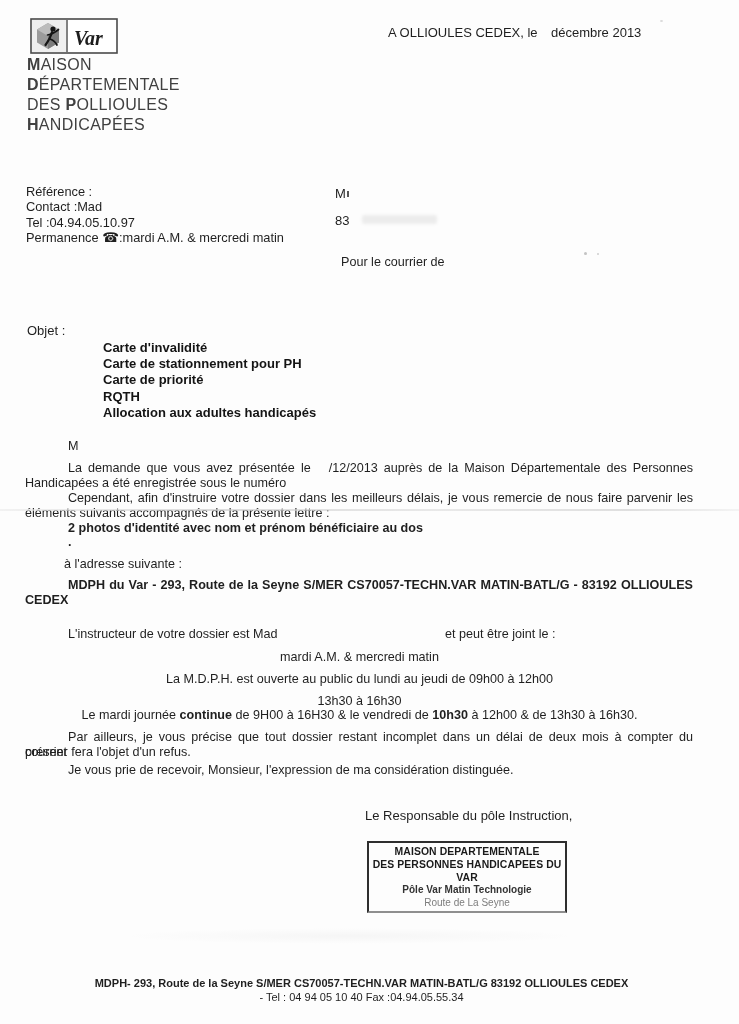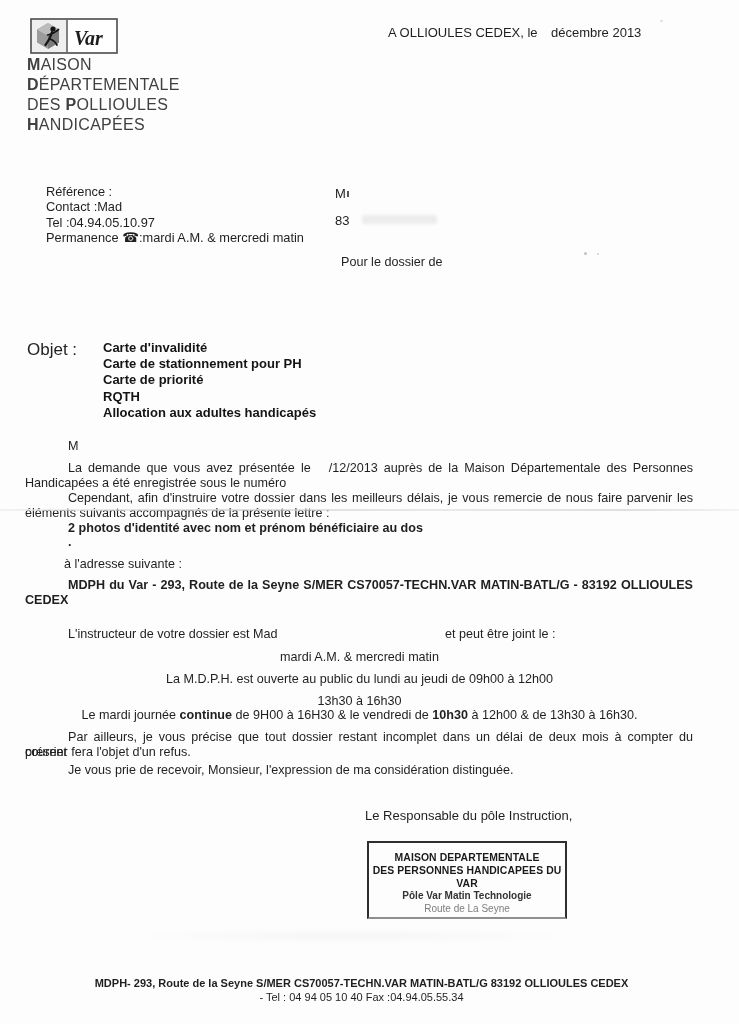--- a/index.html
+++ b/index.html
@@ -22,21 +22,21 @@
   .orgname .init{font-weight:bold;}
   
   .refblock div{line-height:15.4px;font-size:12.8px;}
   .phone-glyph{font-size:13.5px;}
   
   .objet-items div{font-weight:bold;font-size:13px;line-height:16.2px;color:#141414;}
   
   .stamp{
     left:367px;top:841px;width:196px;height:66px;
     border:2px solid #2e2e2e;border-bottom-color:#8f8f8f;
-    text-align:center;padding-top:8px;color:#1a1a1a;
+    text-align:center;padding-top:2px;color:#1a1a1a;
   }
   .stamp .s1,.stamp .s2{font-size:10.4px;font-weight:bold;line-height:13px;letter-spacing:.1px;}
   .stamp .s3{font-size:10px;font-weight:600;line-height:12.5px;color:#333;}
   .stamp .s4{font-size:10px;line-height:12.5px;color:#7d7d7d;filter:blur(.3px);}
   
   .crease{
     left:0;top:509px;width:739px;height:2px;opacity:.65;
     background:linear-gradient(90deg,#ececec,#c9c9c9 28%,#dedede 60%,#cfcfcf 85%,#efefef);
   }
   .smudge{background:#9a9a9a;opacity:.16;filter:blur(1.5px);border-radius:2px;}
@@ -70,34 +70,34 @@
   <div class="abs orgname" style="left:27px;top:55px;">
     <div><span class="init">M</span><span>AISON</span></div>
     <div><span class="init">D</span><span>ÉPARTEMENTALE</span></div>
     <div><span>DES </span><span class="init">P</span><span>OLLIOULES</span></div>
     <div><span class="init">H</span><span>ANDICAPÉES</span></div>
   </div>
 
   <span class="abs" style="left:388px;top:25px;font-size:13px;">A OLLIOULES CEDEX, le</span>
   <span class="abs" style="left:551px;top:25px;font-size:13px;">décembre 2013</span>
 
-  <div class="abs refblock" style="left:26px;top:184px;margin-left:20px;">
+  <div class="abs refblock" style="left:26px;top:184px;">
     <div>Référence :</div>
     <div>Contact :Mad</div>
     <div>Tel :04.94.05.10.97</div>
     <div><span>Permanence </span><span class="phone-glyph">☎</span><span>:mardi A.M. &amp; mercredi matin</span></div>
   </div>
 
   <div class="abs fs-body" style="left:335px;top:186px;font-size:13px;">M</div>
   <div class="abs" style="left:347px;top:191px;width:2px;height:6px;background:#555;"></div>
   <div class="abs fs-body" style="left:335px;top:213px;font-size:13px;">83</div>
   <div class="abs smudge" style="left:362px;top:215px;width:75px;height:9px;"></div>
-  <div class="abs fs-body" style="left:341px;top:255px;">Pour le dossier de</div>
+  <div class="abs fs-body" style="left:341px;top:255px;">Pour le courrier de</div>
 
-  <div class="abs" style="left:27px;top:340px;font-size:17px;">Objet :</div>
+  <div class="abs" style="left:27px;top:323px;font-size:13px;">Objet :</div>
   <div class="abs objet-items" style="left:103px;top:340px;">
     <div>Carte d'invalidité</div>
     <div>Carte de stationnement pour PH</div>
     <div>Carte de priorité</div>
     <div>RQTH</div>
     <div>Allocation aux adultes handicapés</div>
   </div>
 
   <div class="abs fs-body" style="left:68px;top:439px;">M</div>
 

